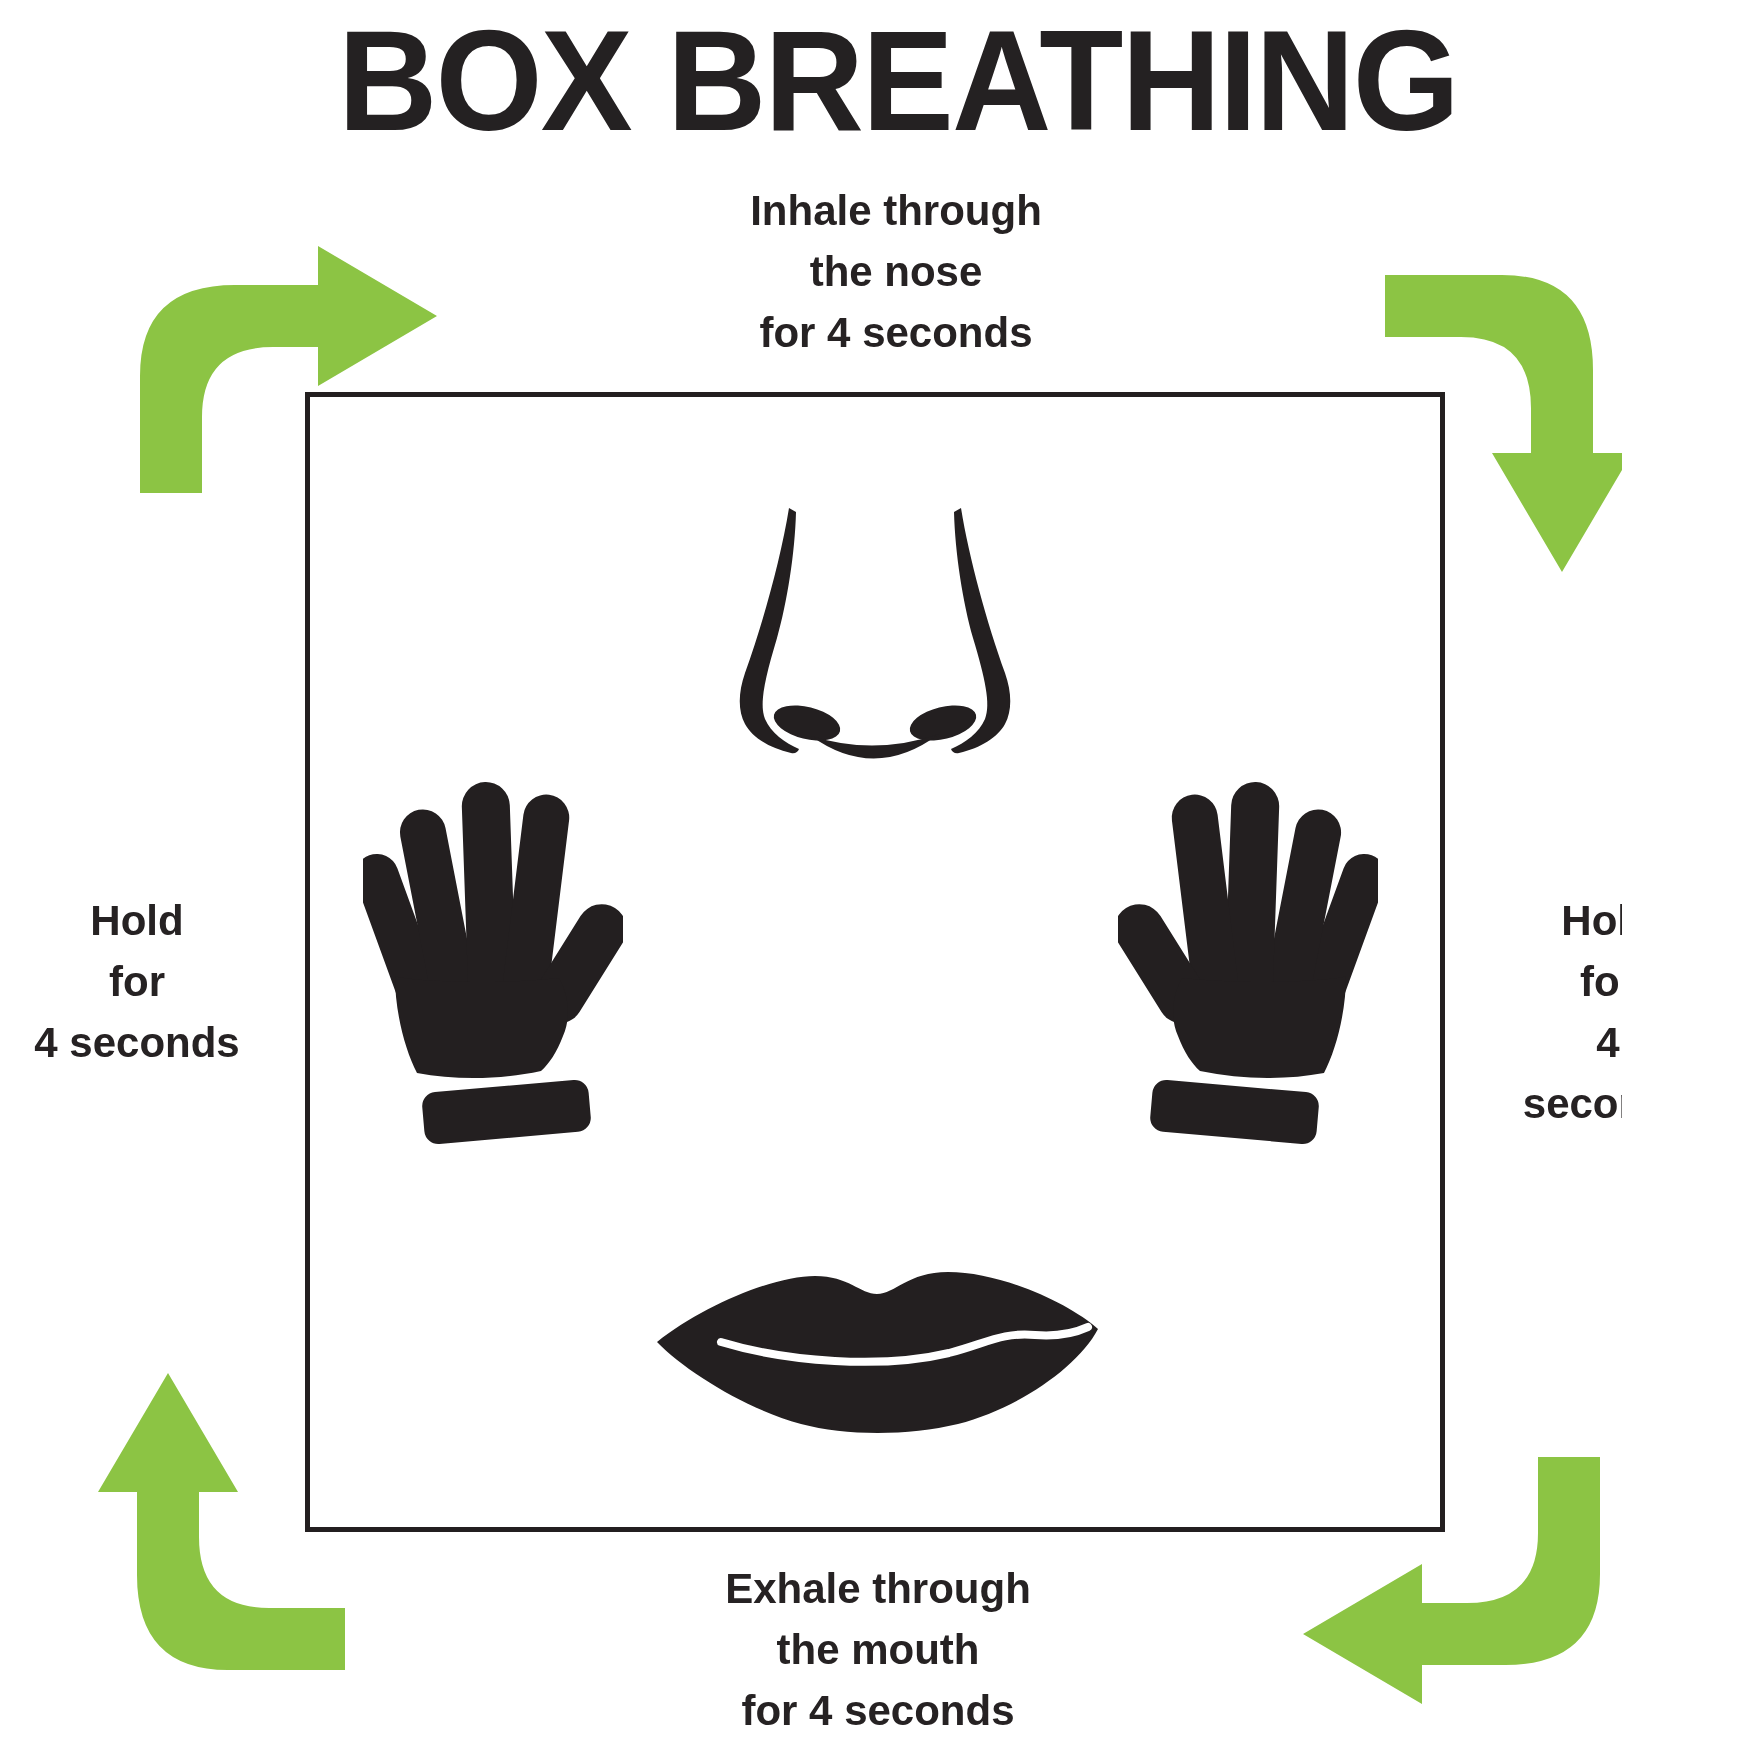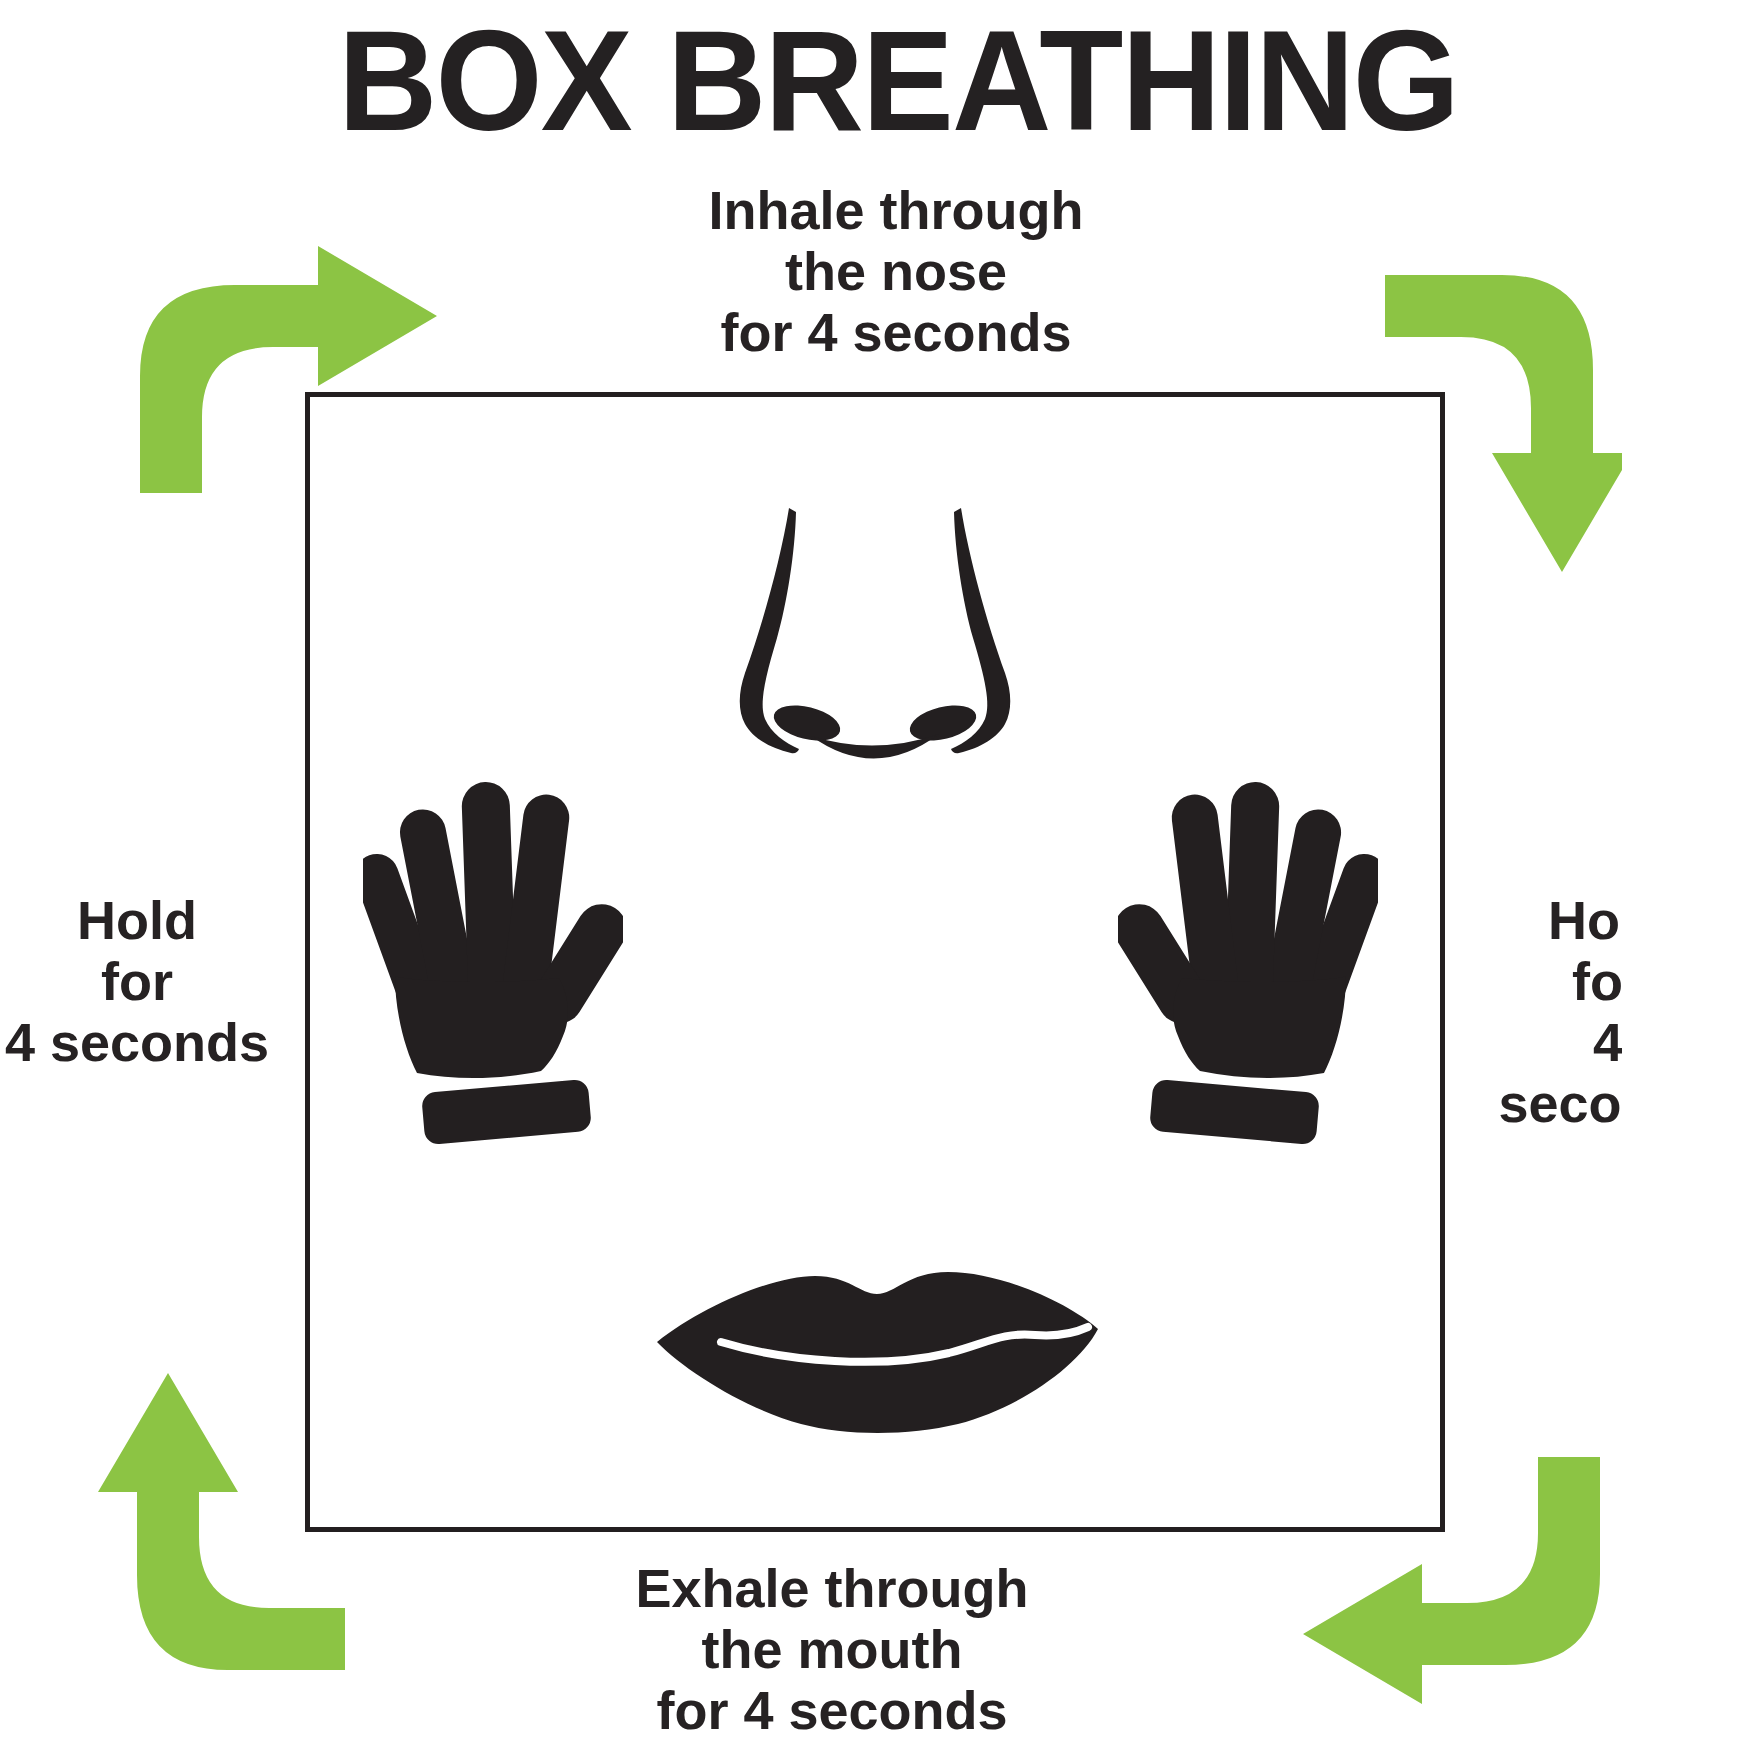--- a/index.html
+++ b/index.html
@@ -25,31 +25,31 @@
     line-height: 150px;
     letter-spacing: -2px;
     color: #242122;
     white-space: nowrap;
     transform: translateX(-50%) scaleX(0.97);
     transform-origin: center top;
   }
   .label {
     position: absolute;
     font-weight: 700;
-    font-size: 54px;
+    font-size: 42px;
     line-height: 61px;
     color: #262223;
     text-align: center;
     white-space: pre-line;
     transform: translateX(-50%);
   }
   .label.top    { left: 896px;  top: 180px;  }
   .label.left   { left: 137px;  top: 890px;  }
   .label.right  { left: 1608px; top: 890px;  }
-  .label.bottom { left: 832px;  top: 1558px; }
+  .label.bottom { left: 878px;  top: 1558px; }
   .box {
     position: absolute;
     left: 305px;
     top: 392px;
     width: 1140px;
     height: 1140px;
     border: 5px solid #231f20;
     box-sizing: border-box;
     background: transparent;
   }

